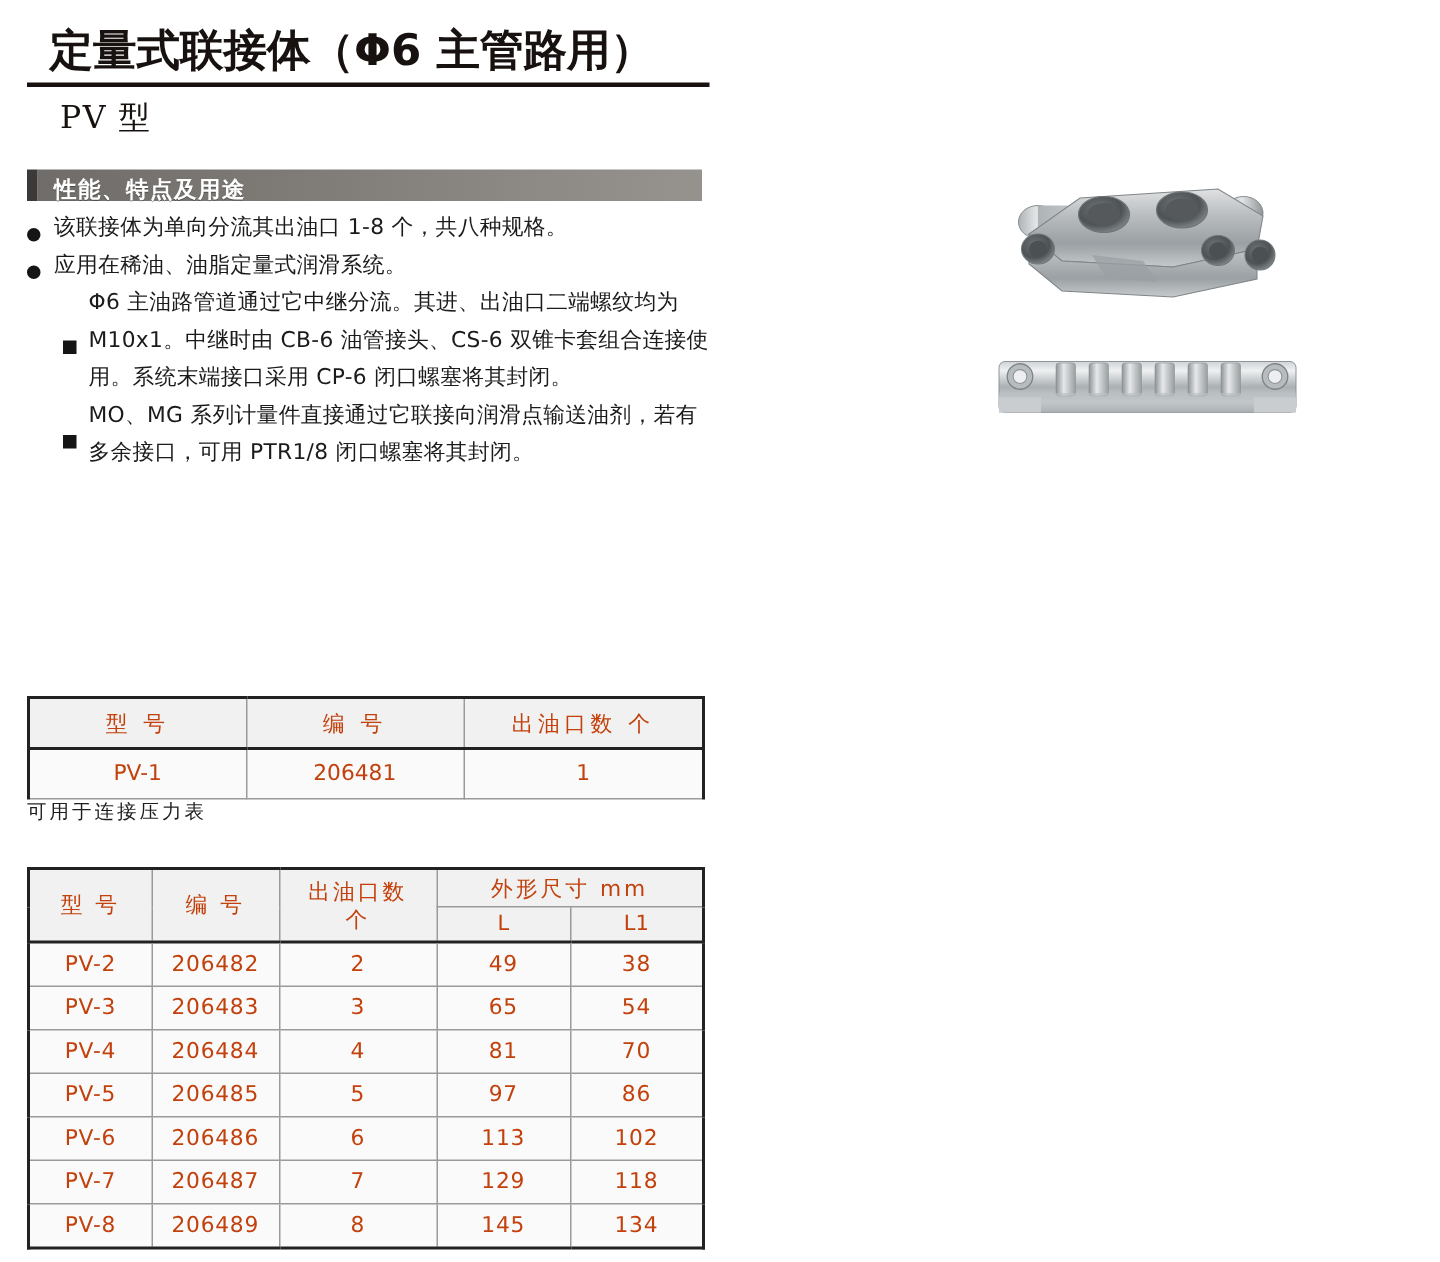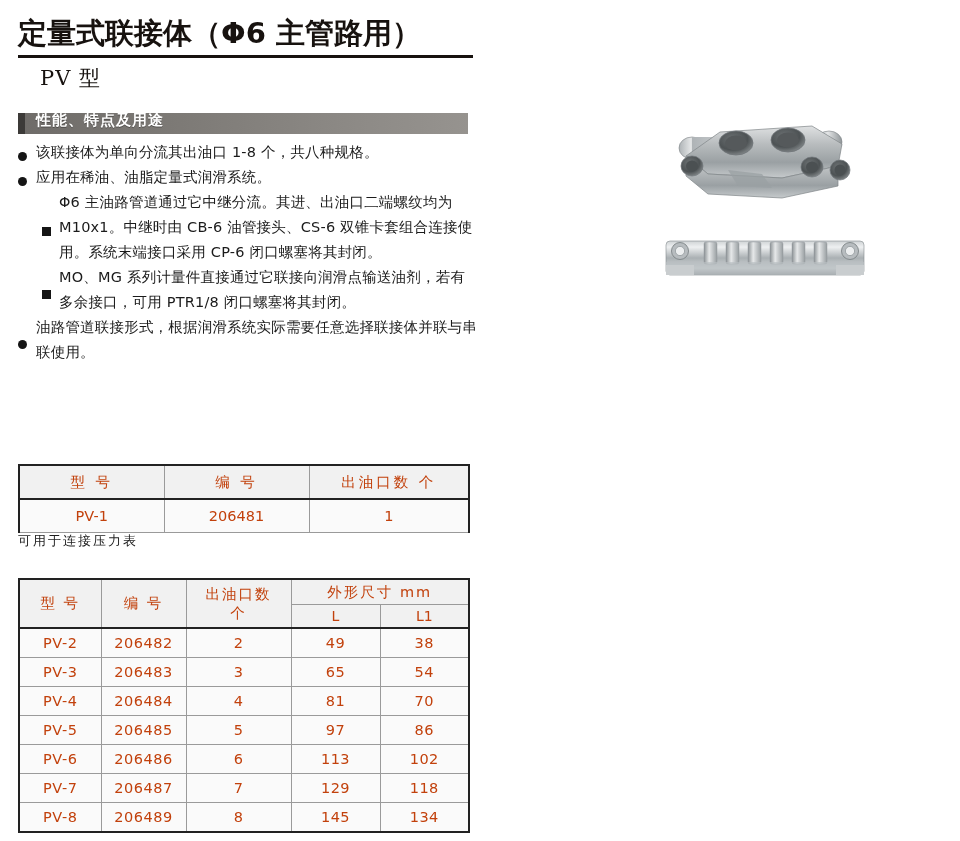--- a/index.html
+++ b/index.html
@@ -26,21 +26,21 @@
   
   .left-col {
     position: absolute;
     left: 0; top: 0;
     width: 492px;
     height: 841px;
   }
 
   .main-title {
     position: absolute;
-    left: 18px; top: 14px;
+    left: 33px; top: 14px;
     width: 460px;
     font-size: 29px;
     font-weight: bold;
     letter-spacing: 0px;
     color: #17120f;
     white-space: nowrap;
     font-family: "DejaVu Sans", "Liberation Sans", sans-serif;
   }
   .title-rule {
     position: absolute;
@@ -59,21 +59,21 @@
   }
 
   
   .sec-bar {
     position: absolute;
     height: 21px;
     background: linear-gradient(to right, #6f6c69 0%, #7d7a76 35%, #8d8a86 75%, #96938f 100%);
     border-left: 7px solid #3c3a38;
     box-sizing: border-box;
     display: flex;
-    align-items: flex-start;
+    align-items: flex-end;
   }
   .sec-bar span {
     color: #ffffff;
     font-size: 15px;
     font-weight: bold;
     padding-left: 11px;
     line-height: 1;
     letter-spacing: 1px;
     text-shadow: 0 1px 0 rgba(0,0,0,.35);
   }
@@ -203,24 +203,20 @@
         <span class="mark-circle"></span>
         <span class="b-text">应用在稀油、油脂定量式润滑系统。</span>
       </div>
       <div class="b-row lvl2">
         <span class="mark-square"></span>
         <span class="b-text">Φ6 主油路管道通过它中继分流。其进、出油口二端螺纹均为 M10x1。中继时由 CB-6 油管接头、CS-6 双锥卡套组合连接使用。系统末端接口采用 CP-6 闭口螺塞将其封闭。</span>
       </div>
       <div class="b-row lvl2">
         <span class="mark-square"></span>
         <span class="b-text">MO、MG 系列计量件直接通过它联接向润滑点输送油剂，若有多余接口，可用 PTR1/8 闭口螺塞将其封闭。</span>
-      </div>
-      <div class="b-row lvl1">
-        <span class="mark-circle"></span>
-        <span class="b-text">油路管道联接形式，根据润滑系统实际需要任意选择联接体并联与串联使用。</span>
       </div>
     </div>
 
 
     <table class="spec" id="table1">
       <colgroup>
         <col style="width:145px">
         <col style="width:145px">
         <col style="width:160px">
       </colgroup>

